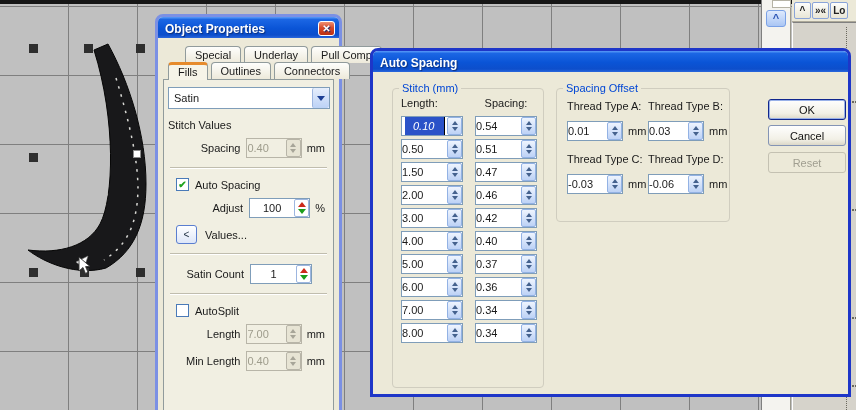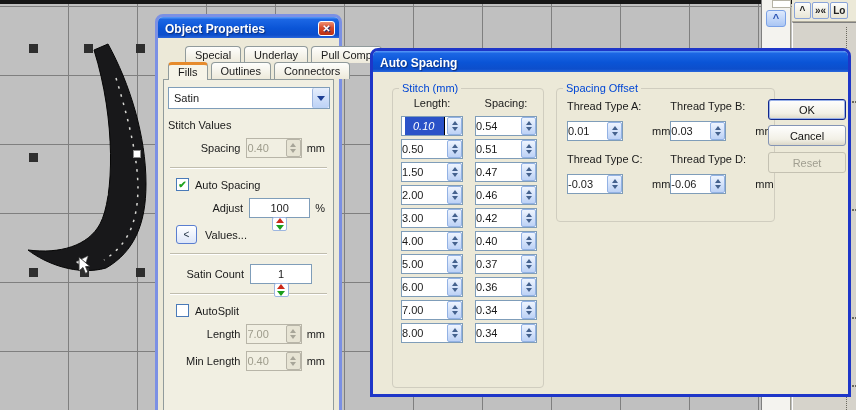--- a/index.html
+++ b/index.html
@@ -84,37 +84,37 @@
   .tri.up{ border-bottom:4px solid #44618e; }
   .tri.dn{ border-top:4px solid #44618e; }
   .spin.disabled{ background:#f1efe2; border-color:#b8b5a8; }
   .spin.disabled .val{ color:#9e9c8c; }
   .spin.disabled .spinbtn{ background:#e7e4d4; border-color:#b8b5a8; }
   .spin.disabled .tri.up{ border-bottom-color:#a7a598; }
   .spin.disabled .tri.dn{ border-top-color:#a7a598; }
   .spin.rg .tri.up{ border-bottom-color:#cc2a1a; border-left-width:4px; border-right-width:4px; border-bottom-width:5px; }
   .spin.rg .tri.dn{ border-top-color:#1b9e1b; border-left-width:4px; border-right-width:4px; border-top-width:5px; }
   .spin.rg .spinbtn{ background:#fff; border-color:#9db6e0; }
-  .w58{ width:58px; } .w62{ width:62px;flex-direction:column; } .w56{ width:56px; }
+  .w58{ width:58px; } .w62{ width:62px; } .w56{ width:56px; }
 
   
   .asbody{ position:relative; height:322px; font-size:11px; color:#1a1a1a; }
   fieldset.group{ position:absolute; border:1px solid #d0cdbf; border-radius:4px; background:transparent; }
   fieldset.group legend{ color:#0046d5; font-size:11px; margin-left:6px; padding:0 3px; }
   .g1{ left:19px; top:10px; width:152px; height:306px; }
   .g2{ left:183px; top:10px; width:174px; height:140px; }
   .heads{ display:flex; margin:3px 0 7px 0; }
-  .heads .h1{ width:62px; margin-left:8px; text-align:center; }
+  .heads .h1{ width:62px; margin-left:8px; text-align:left; }
   .heads .h2{ width:62px; margin-left:12px; text-align:center; }
   .srow{ display:flex; margin:0 0 3px 8px; }
   .srow .spin{ width:62px; }
   .srow .spin + .spin{ margin-left:12px; }
   .ogrid{ display:grid; grid-template-columns:1fr 1fr; row-gap:12px; padding:6px 0 0 10px; }
   .ofield .olabel{ margin-bottom:9px; }
-  .ofield .ctrl{ display:flex; align-items:center;gap:24px; }
+  .ofield .ctrl{ display:flex; align-items:center; }
   .xpbtn{ position:absolute; left:395px; width:78px; height:21px; font-size:11px; font-family:"Liberation Sans",sans-serif;
     border:1px solid #8494b5; border-radius:3px; background:linear-gradient(#fefefe,#f2f0e6 70%,#dcd8c8); color:#111; }
   .xpbtn.ok{ top:27px; border:1px solid #10268c; box-shadow: inset 0 0 0 1px #98b0e8; }
   .xpbtn.cancel{ top:53px; }
   .xpbtn.reset{ top:80px; background:#ece9d8; border:1px solid #c4c1b2; color:#a09e90; }
 </style>
 </head>
 <body>
 
 <div class="screen">

